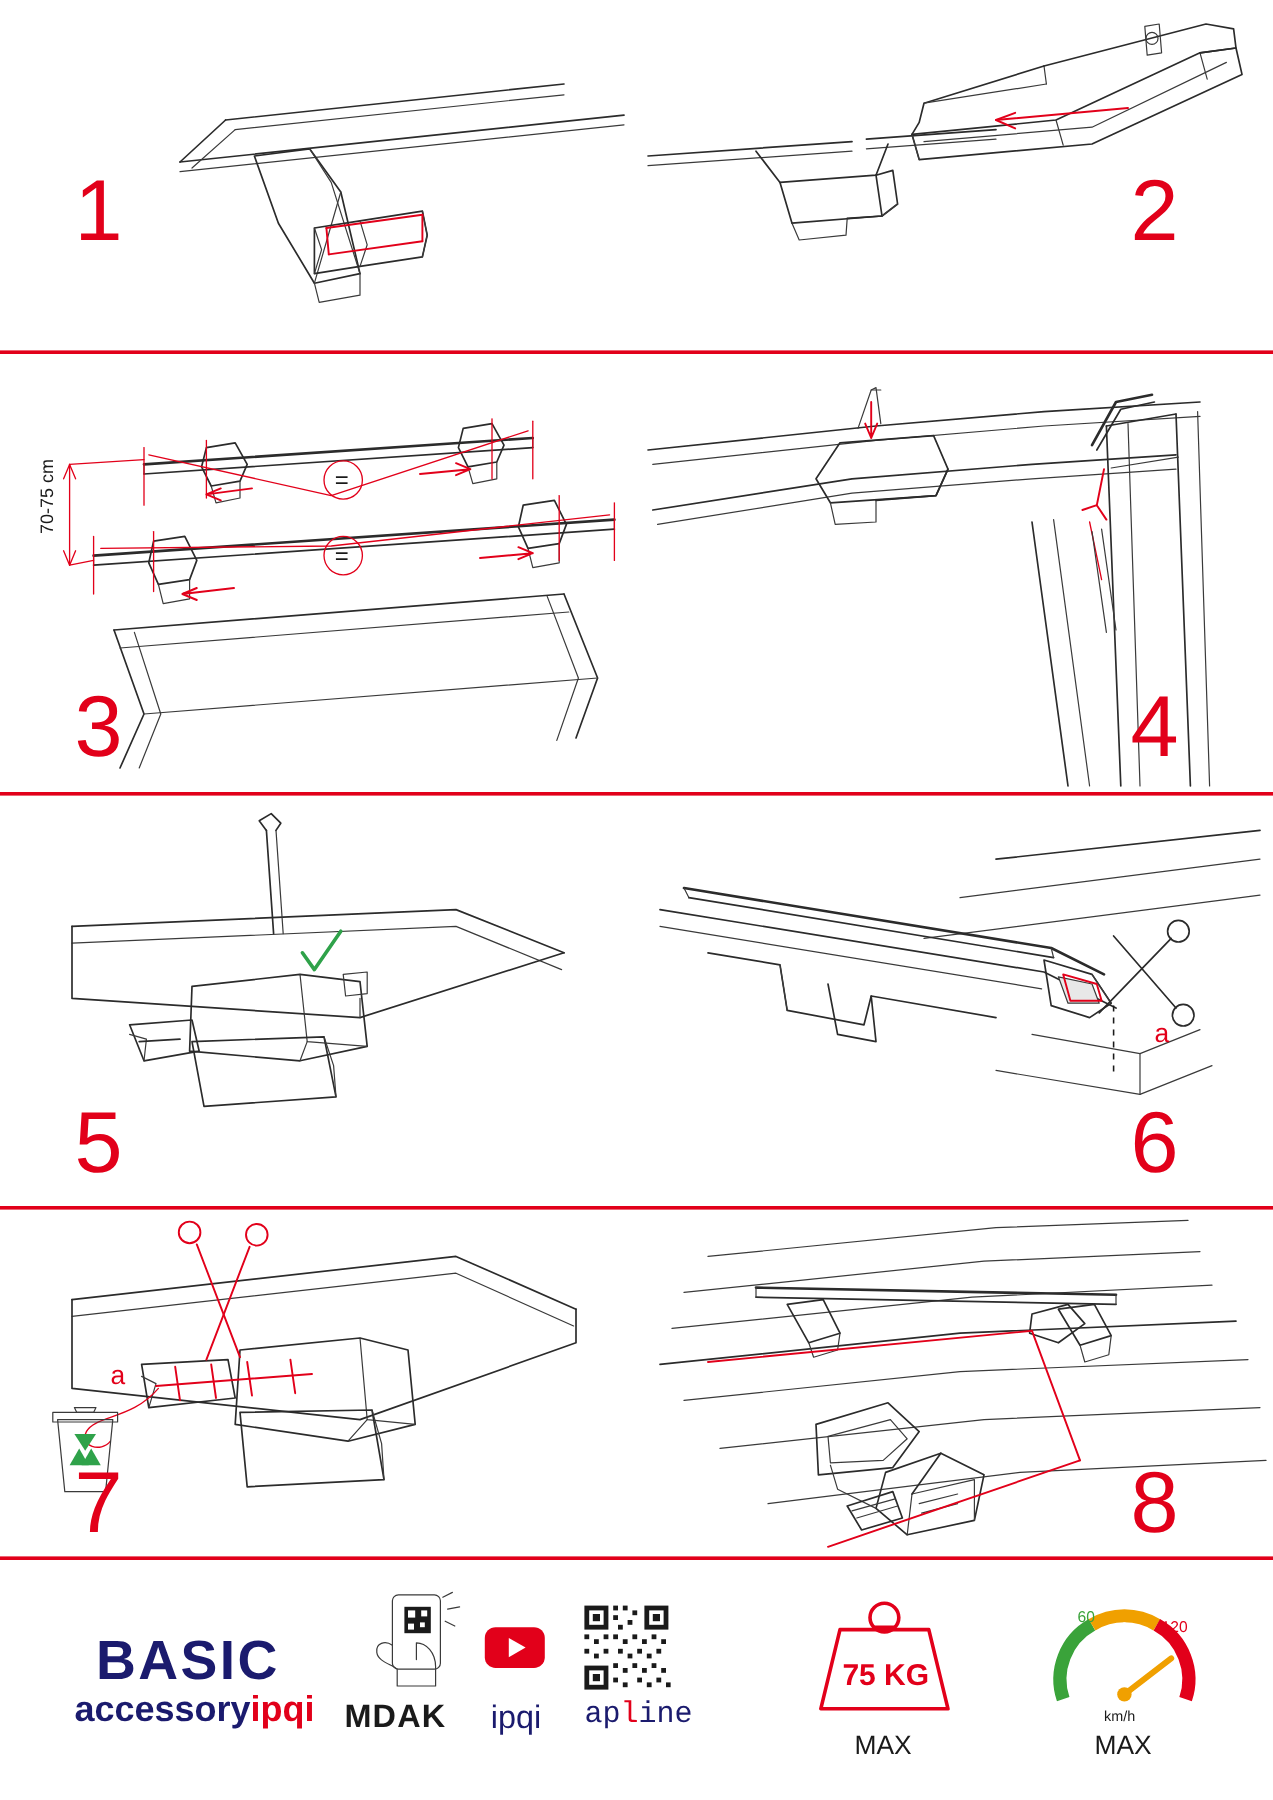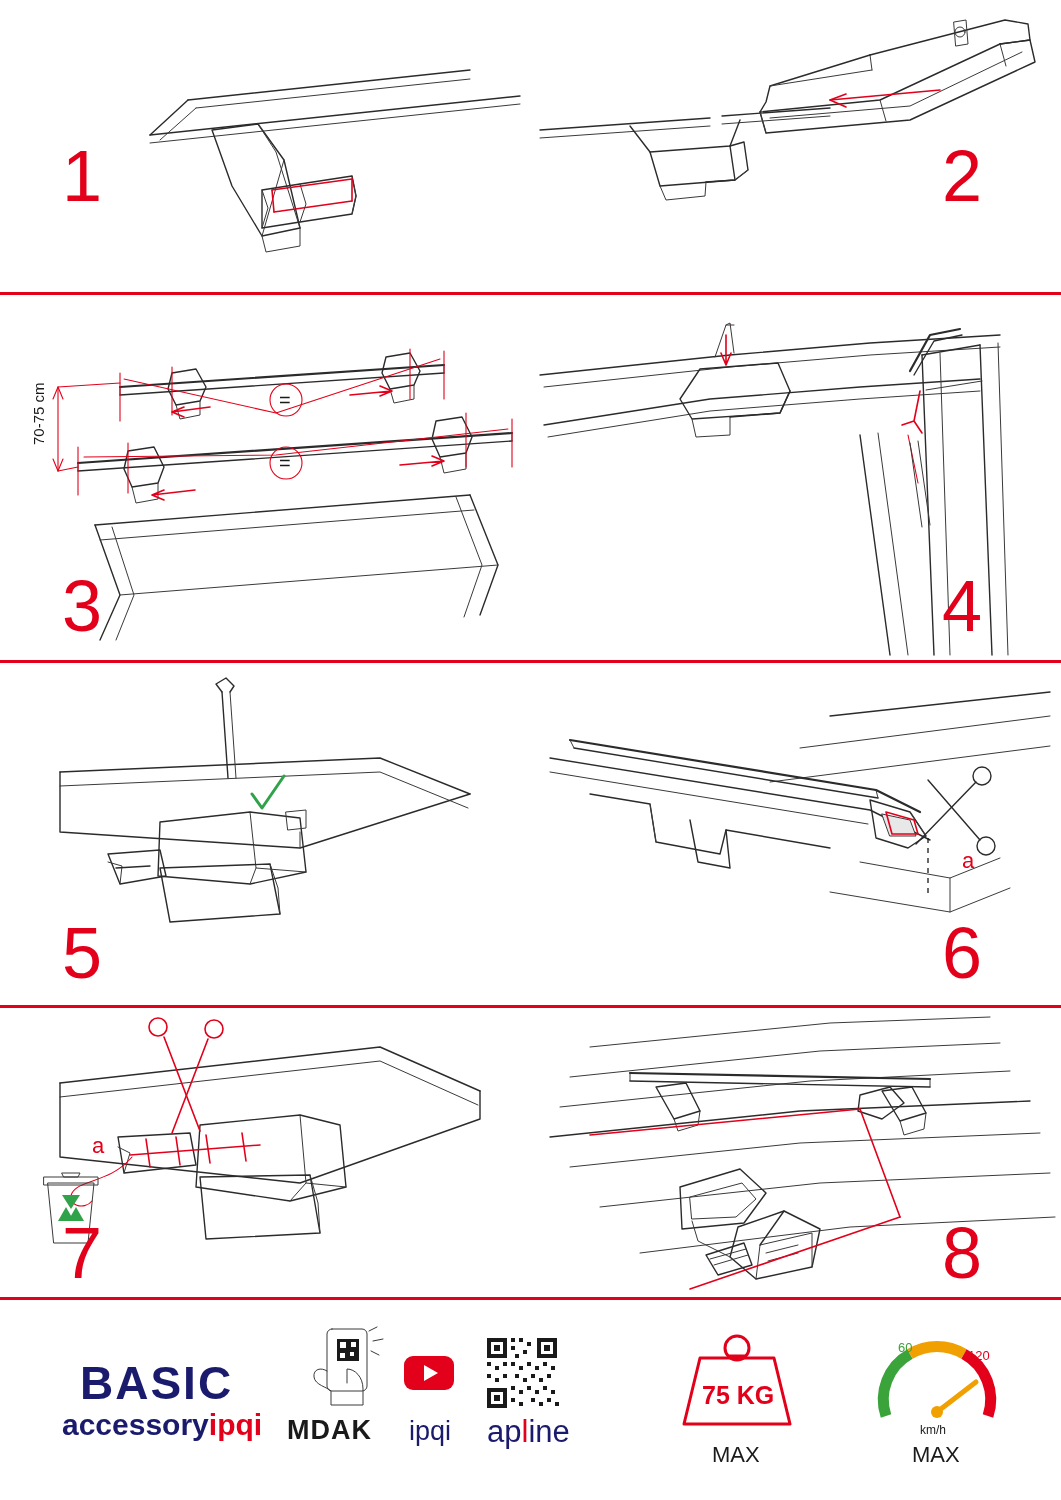--- a/index.html
+++ b/index.html
@@ -26,21 +26,21 @@
   .eqglyph{font-family:"Liberation Sans",sans-serif;font-size:20px;fill:#1a1a1a;}
   .alabel{font-family:"Liberation Sans",sans-serif;font-size:22px;fill:#e2001a;}
 
   
   .footer{position:absolute;left:0;top:1300px;width:1061px;height:200px;}
   .brand-basic{position:absolute;left:80px;top:38px;font-family:"Liberation Sans",sans-serif;font-weight:700;font-size:46px;letter-spacing:2px;color:#1b1b6e;margin-top:18px;}
   .brand-accessory{position:absolute;left:62px;top:108px;font-family:"Liberation Sans",sans-serif;font-weight:700;font-size:30px;color:#1b1b6e;letter-spacing:0px;}
   .brand-accessory .part{color:#e2001a;}
   .mdak{position:absolute;left:287px;top:115px;font-family:"Liberation Sans",sans-serif;font-weight:700;font-size:27px;color:#1a1a1a;letter-spacing:1px;}
   .ipqi{position:absolute;left:409px;top:116px;font-family:"Liberation Sans",sans-serif;font-size:27px;color:#1b1b6e;}
-  .apline{position:absolute;left:487px;top:114px;font-family:Liberation Sans, sans-serif;font-size:31px;color:#1b1b6e;}
+  .apline{position:absolute;left:487px;top:114px;font-family:Liberation Mono, monospace;font-size:25px;color:#1b1b6e;}
   .apline .l{color:#e2001a;}
   .maxlabel{position:absolute;font-family:"Liberation Sans",sans-serif;font-size:22px;color:#1a1a1a;}
   .kgtext{font-family:"Liberation Sans",sans-serif;font-size:25px;font-weight:700;fill:#e2001a;}
   .kmh{font-family:"Liberation Sans",sans-serif;font-size:12px;fill:#1a1a1a;}
   .gaugenum{font-family:"Liberation Sans",sans-serif;font-size:13px;}
 </style>
 </head>
 <body>
 
 <div class="sheet">

